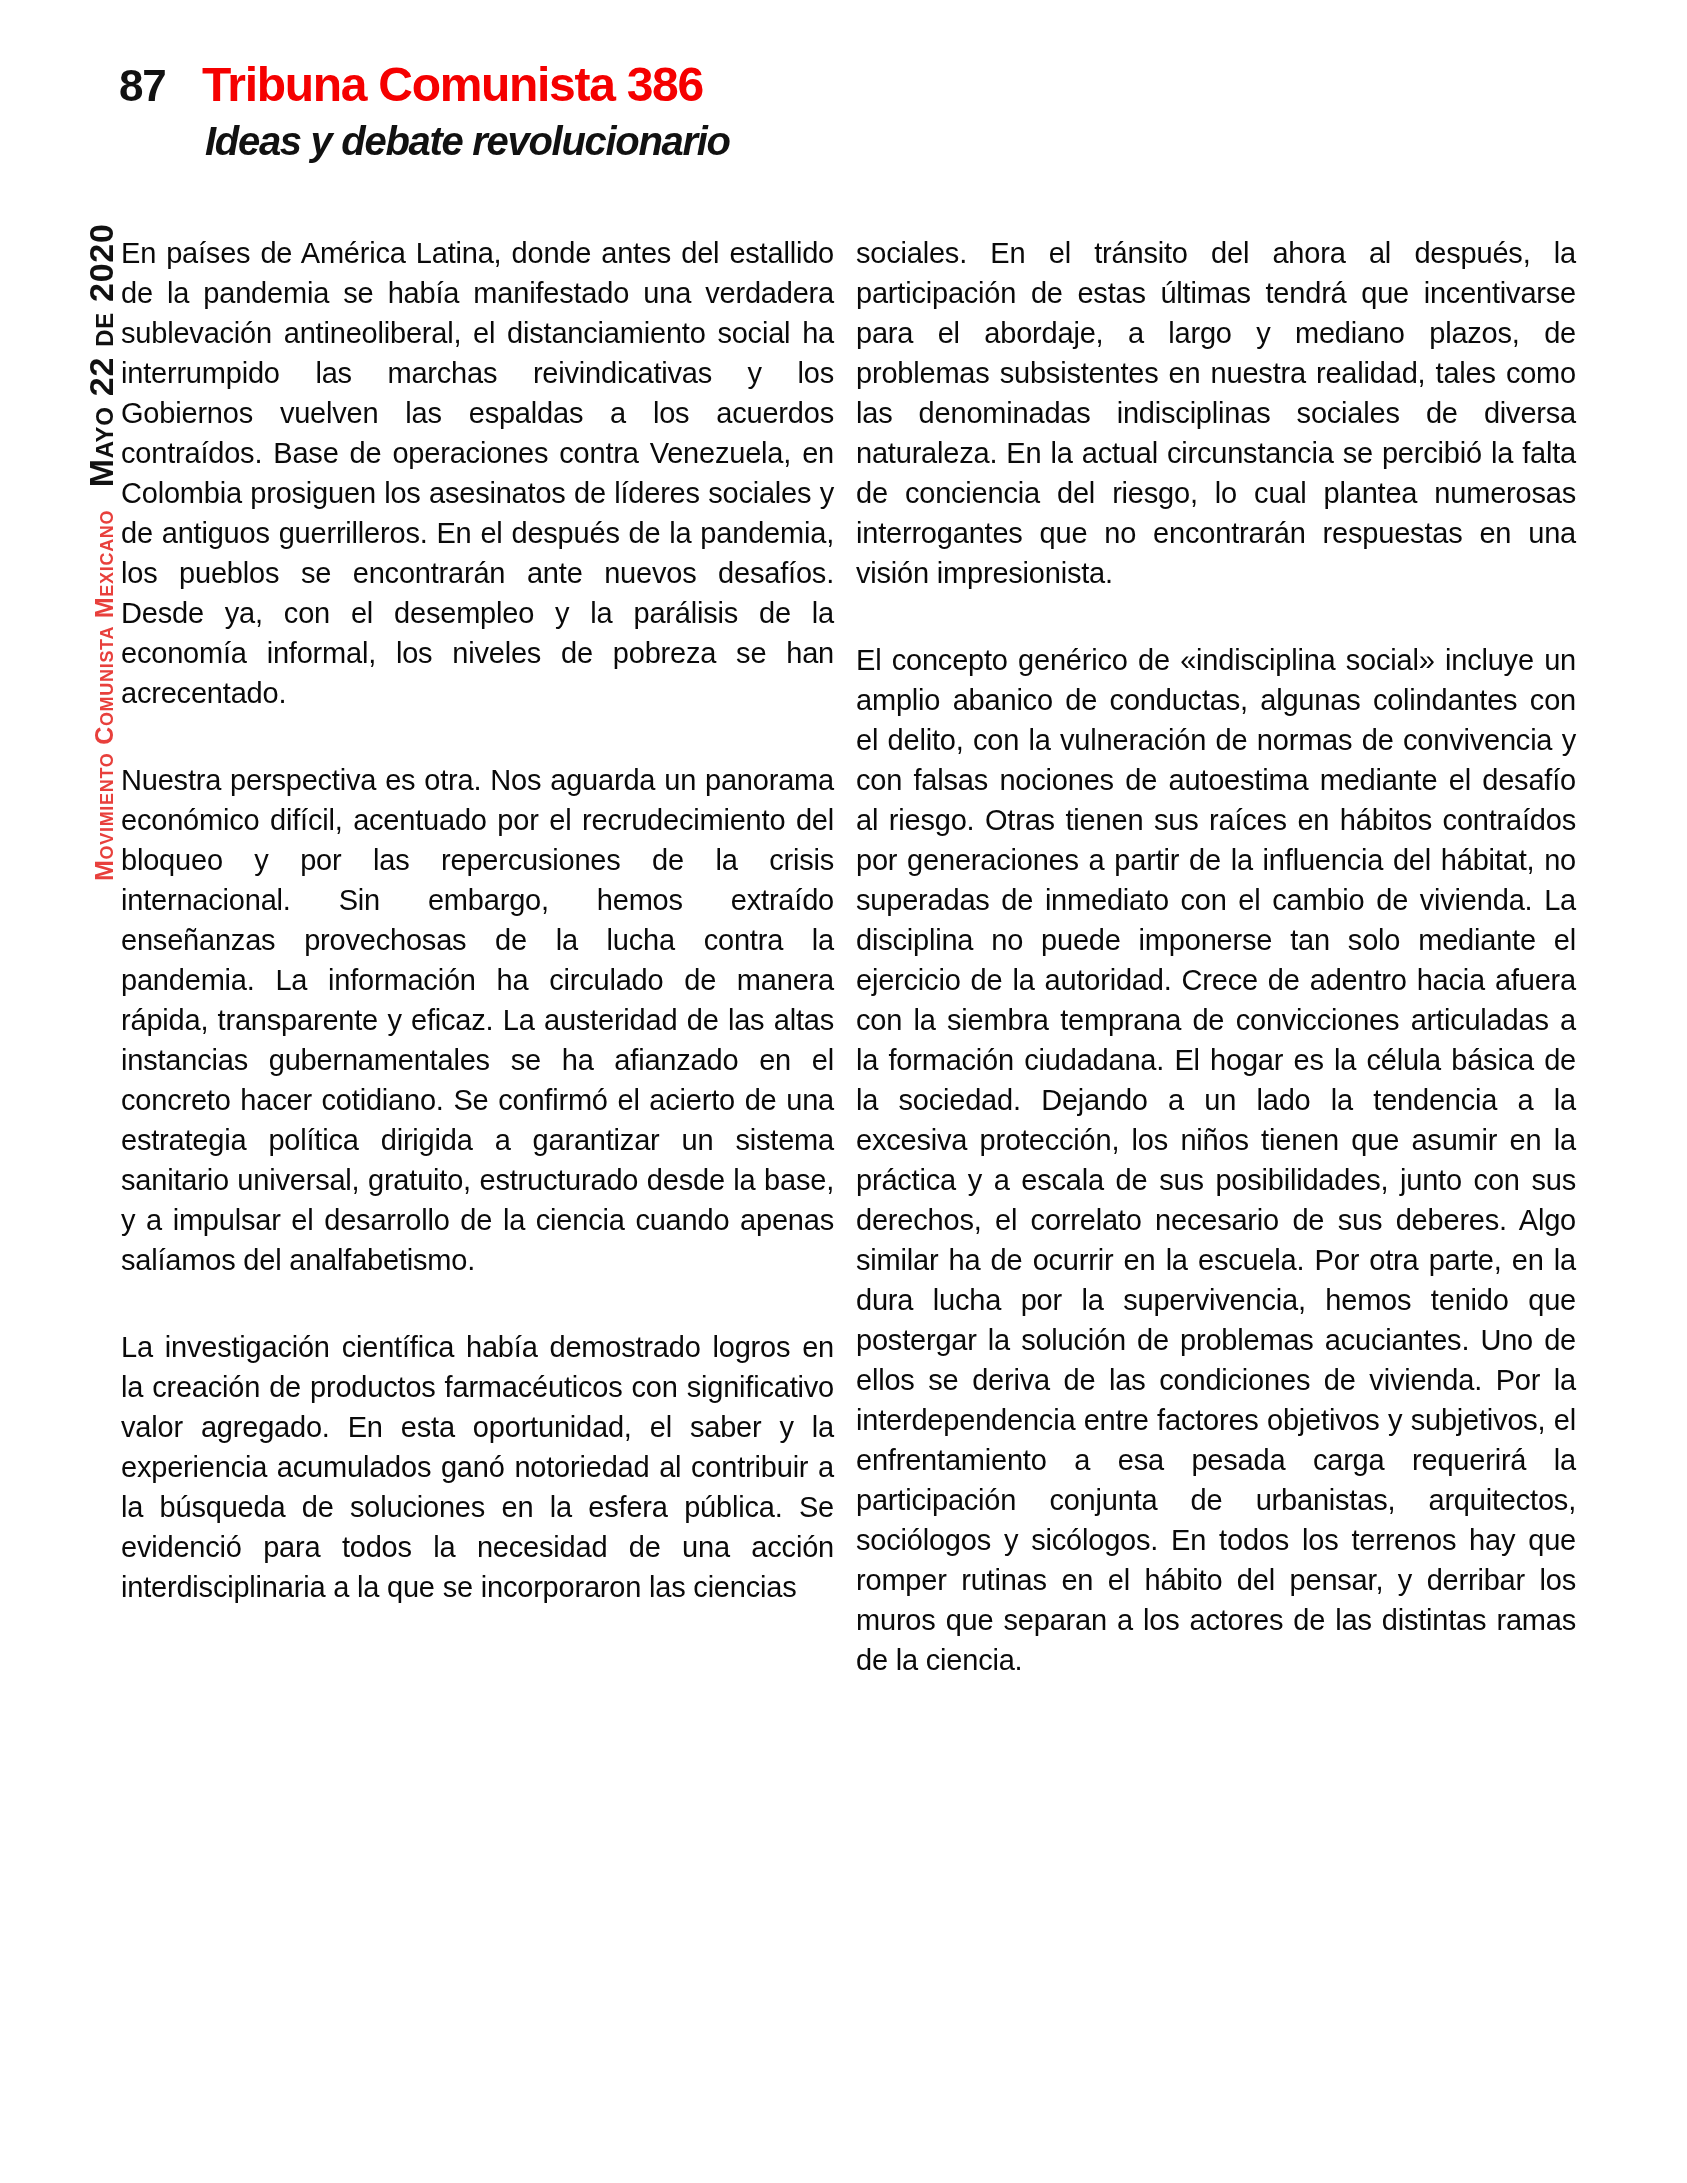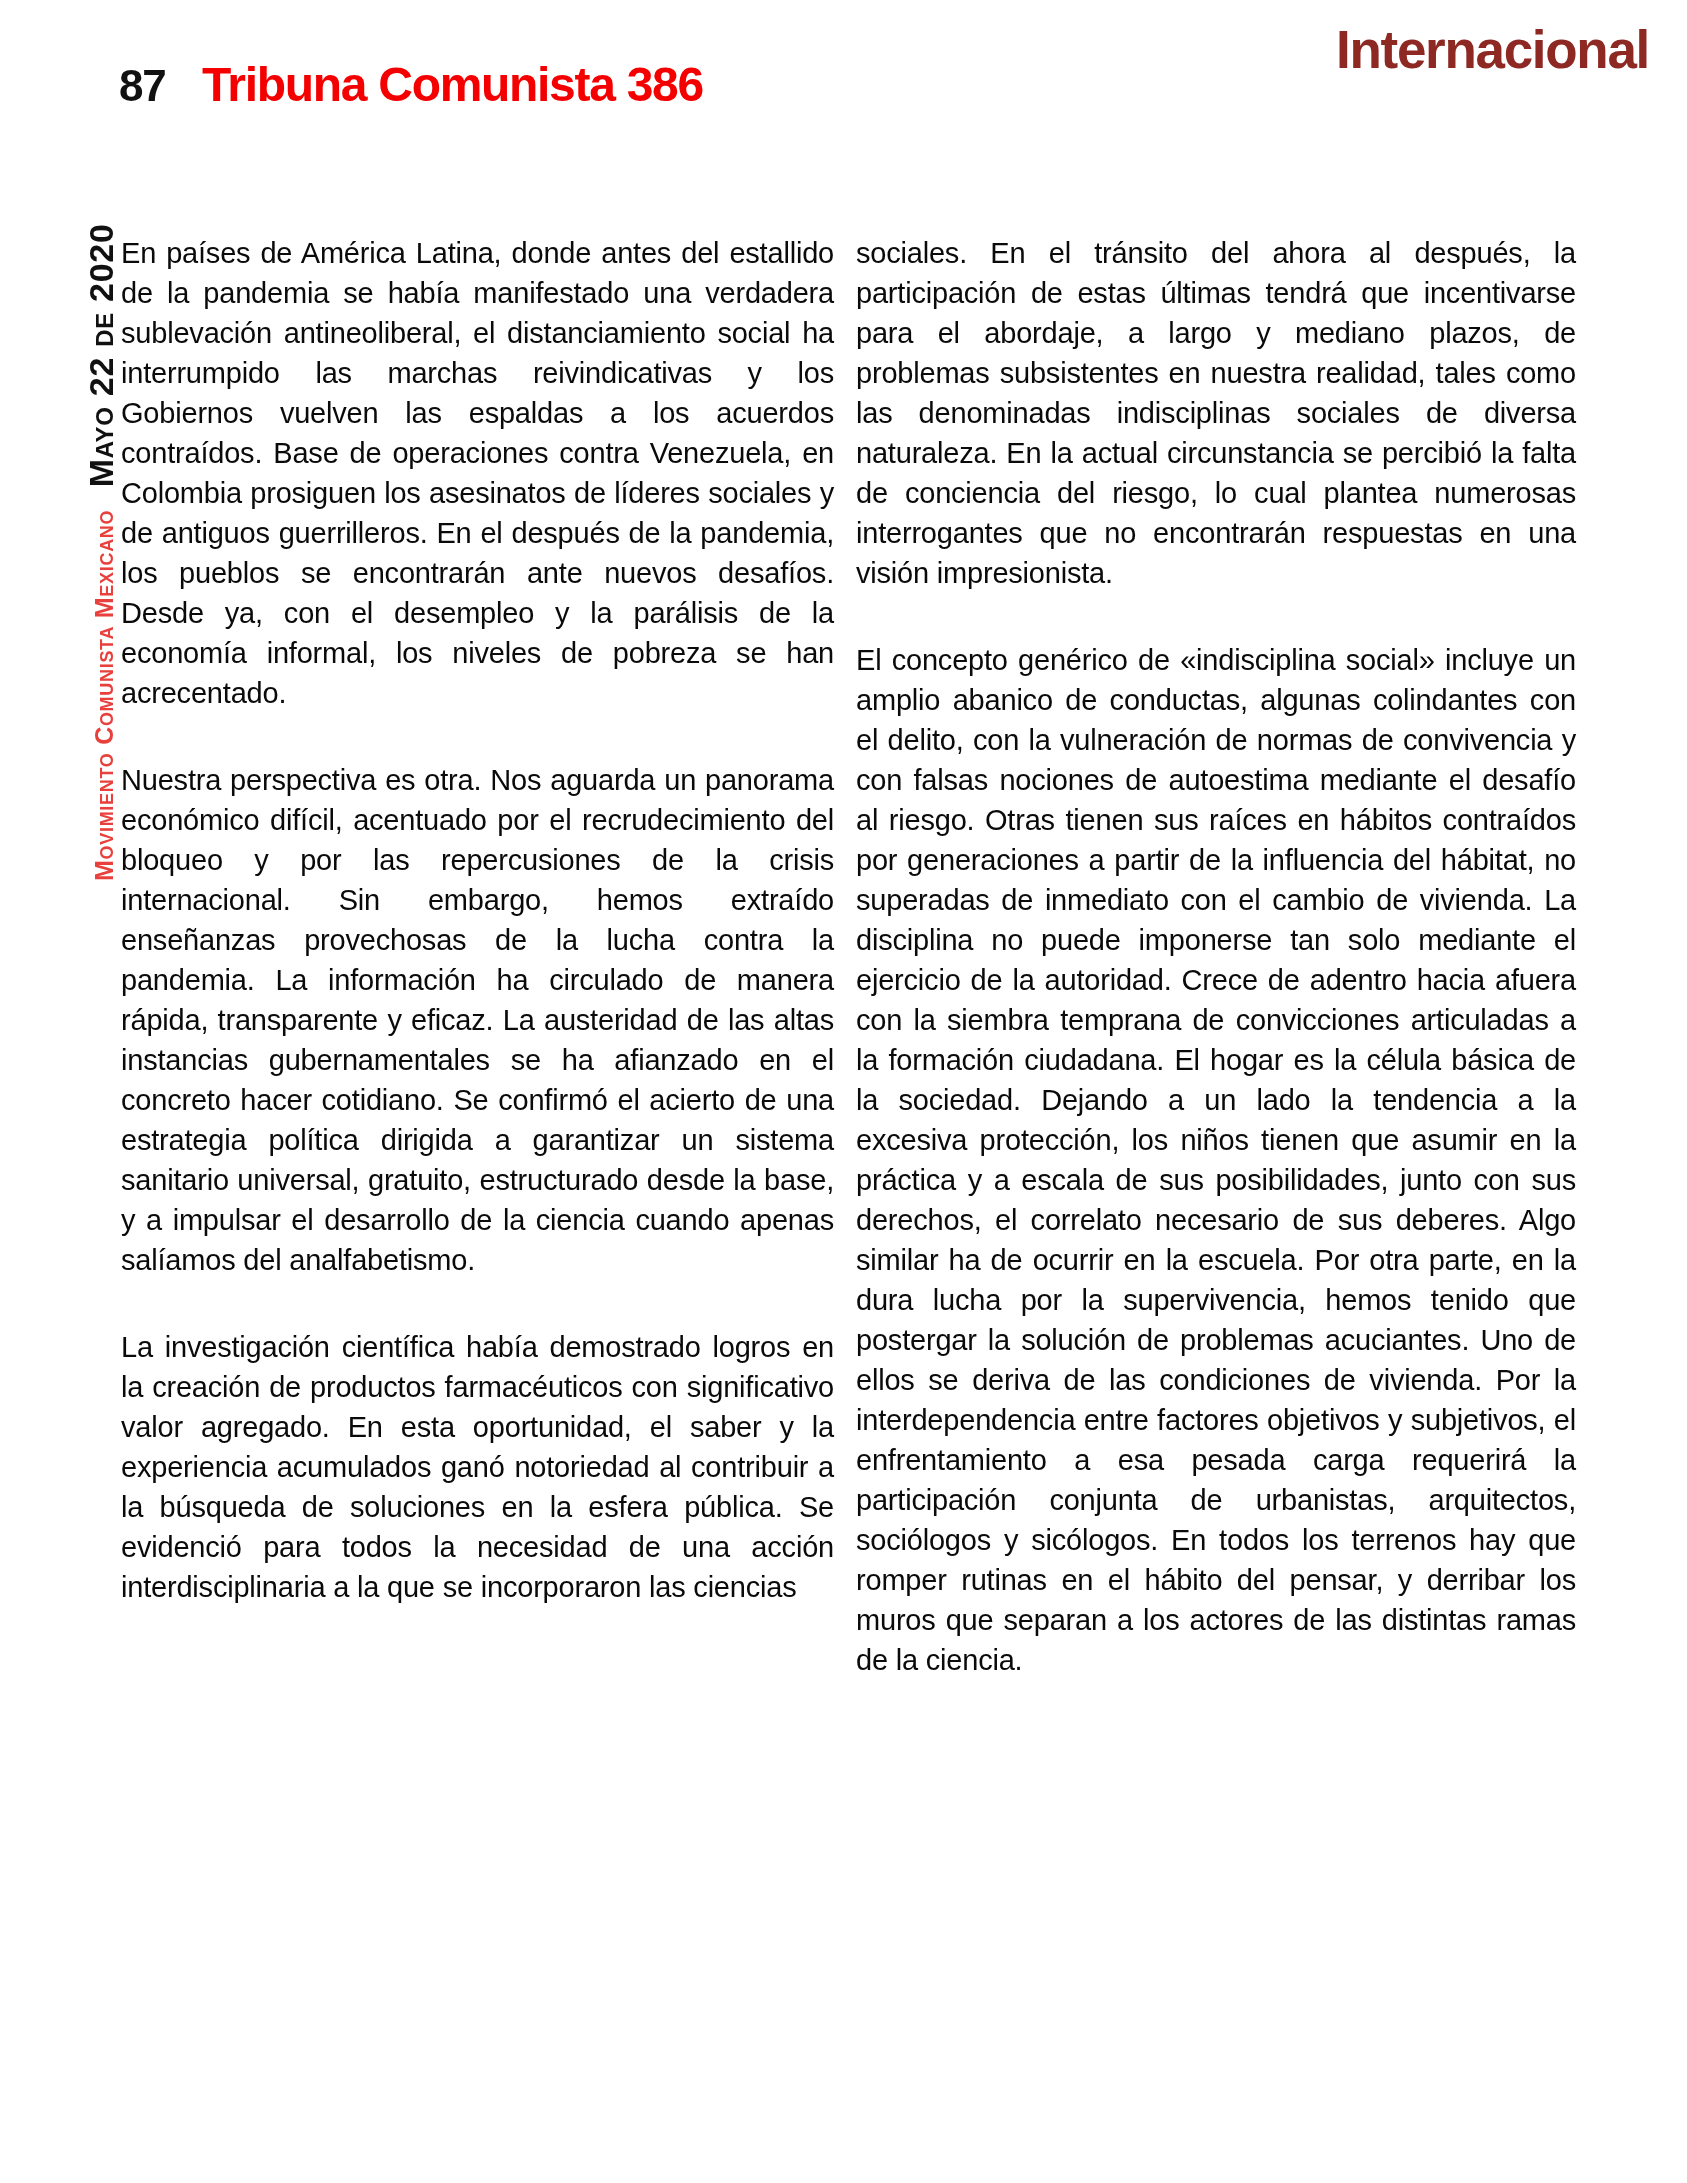--- a/index.html
+++ b/index.html
@@ -106,22 +106,22 @@
 </style>
 </head>
 <body>
 
 <div id="page">
 
   <div class="page-number">87</div>
 
   <div class="masthead-title">Tribuna Comunista 386</div>
 
+  <div class="masthead-subtitle">Ideas y debate revolucionario</div>
 
-  <div class="section-label">Internacional</div>
 
   <div class="sidebar-vertical">
     <span class="sidebar-org">Movimiento Comunista Mexicano</span><span class="sidebar-date">Mayo 22 de 2020</span>
   </div>
 
   <div class="column column-left">
     <p>En países de América Latina, donde antes del estallido de la pandemia se había manifestado una verdadera sublevación antineoliberal, el distanciamiento social ha interrumpido las marchas reivindicativas y los Gobiernos vuelven las espaldas a los acuerdos contraídos. Base de operaciones contra Venezuela, en Colombia prosiguen los asesinatos de líderes sociales y de antiguos guerrilleros. En el después de la pandemia, los pueblos se encontrarán ante nuevos desafíos. Desde ya, con el desempleo y la parálisis de la economía informal, los niveles de pobreza se han acrecentado.</p>
     <p>Nuestra perspectiva es otra. Nos aguarda un panorama económico difícil, acentuado por el recrudecimiento del bloqueo y por las repercusiones de la crisis internacional. Sin embargo, hemos extraído enseñanzas provechosas de la lucha contra la pandemia. La información ha circulado de manera rápida, transparente y eficaz. La austeridad de las altas instancias gubernamentales se ha afianzado en el concreto hacer cotidiano. Se confirmó el acierto de una estrategia política dirigida a garantizar un sistema sanitario universal, gratuito, estructurado desde la base, y a impulsar el desarrollo de la ciencia cuando apenas salíamos del analfabetismo.</p>
     <p>La investigación científica había demostrado logros en la creación de productos farmacéuticos con significativo valor agregado. En esta oportunidad, el saber y la experiencia acumulados ganó notoriedad al contribuir a la búsqueda de soluciones en la esfera pública. Se evidenció para todos la necesidad de una acción interdisciplinaria a la que se incorporaron las ciencias</p>
   </div>

